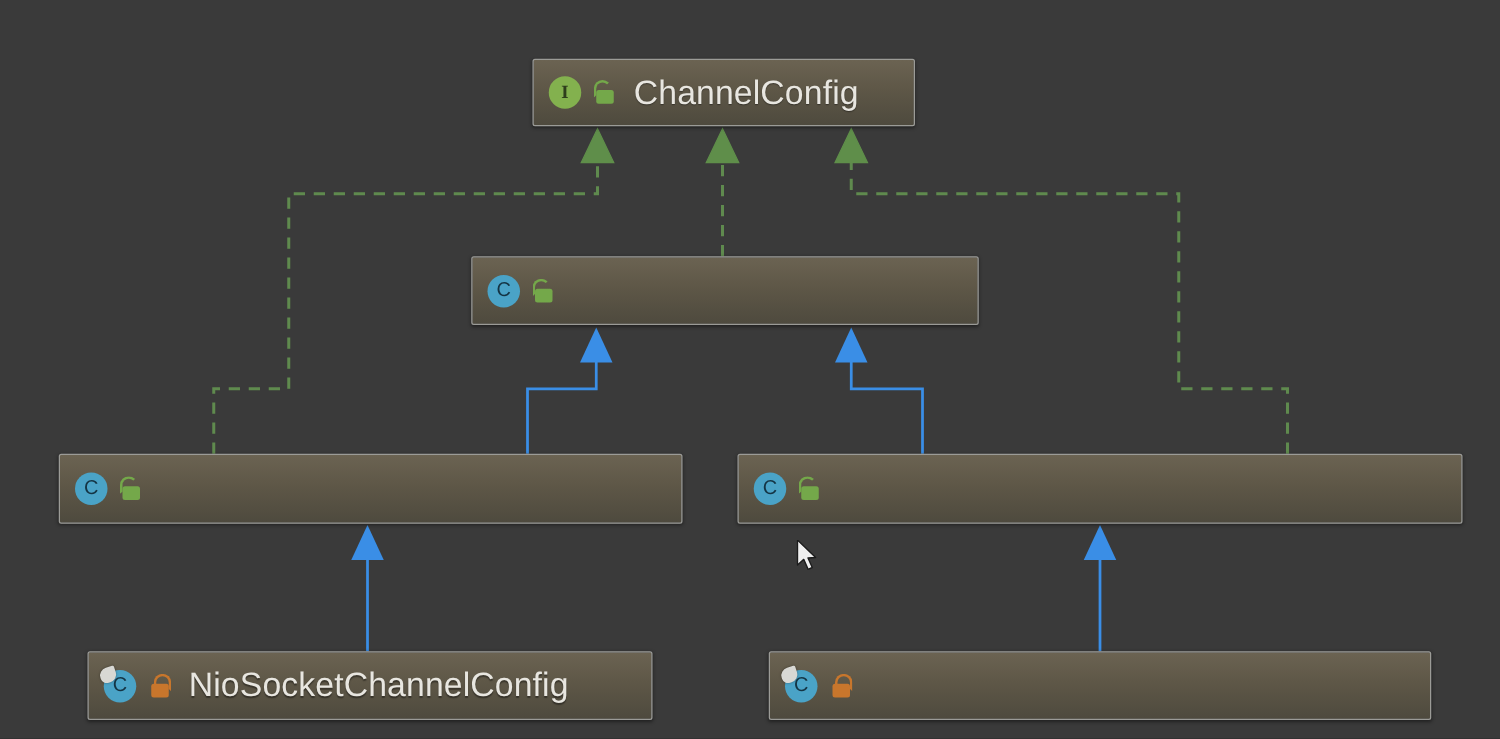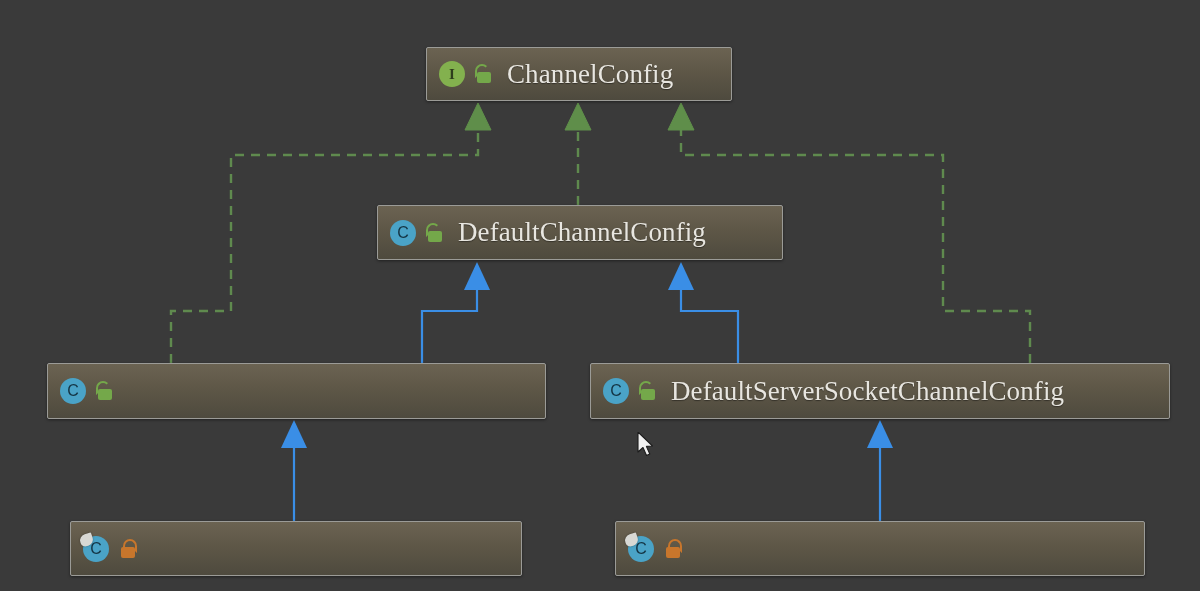--- a/index.html
+++ b/index.html
@@ -35,21 +35,20 @@
     z-index: 5;
   }
   .node-label {
     color: #e8e6e0;
     font-size: 27px;
     line-height: 1;
     letter-spacing: 0.1px;
     white-space: nowrap;
     margin-left: 14px;
     text-shadow: 0 1px 1px rgba(0,0,0,0.4);
-    font-family: Liberation Serif, serif;
   }
   .icon-kind {
     position: relative;
     width: 26px;
     height: 26px;
     flex: 0 0 26px;
   }
   .icon-kind .disc {
     position: absolute;
     left: 0; top: 0;
@@ -186,53 +185,52 @@
   </div>
 
   <div class="node" style="left:377px; top:205px; width:406px; height:55px;">
     <span class="icon-kind cls">
       <span class="disc">C</span>
     </span>
     <span class="icon-lock green open">
       <span class="shackle"></span>
         <span class="body"></span>
     </span>
-    <span class="node-label">DefaultChannelConfig</span>
   </div>
 
   <div class="node" style="left:47px; top:363px; width:499px; height:56px;">
     <span class="icon-kind cls">
       <span class="disc">C</span>
     </span>
     <span class="icon-lock green open">
       <span class="shackle"></span>
         <span class="body"></span>
     </span>
   </div>
 
   <div class="node" style="left:590px; top:363px; width:580px; height:56px;">
     <span class="icon-kind cls">
       <span class="disc">C</span>
     </span>
     <span class="icon-lock green open">
       <span class="shackle"></span>
         <span class="body"></span>
     </span>
-    <span class="node-label">DefaultServerSocketChannelConfig</span>
   </div>
 
   <div class="node" style="left:70px; top:521px; width:452px; height:55px;">
     <span class="icon-kind cls final">
       <span class="disc">C</span>
       <span class="corner"></span>
     </span>
     <span class="icon-lock orange closed">
       <span class="shackle"></span>
         <span class="body"></span>
     </span>
+    <span class="node-label">NioSocketChannelConfig</span>
   </div>
 
   <div class="node" style="left:615px; top:521px; width:530px; height:55px;">
     <span class="icon-kind cls final">
       <span class="disc">C</span>
       <span class="corner"></span>
     </span>
     <span class="icon-lock orange closed">
       <span class="shackle"></span>
         <span class="body"></span>

